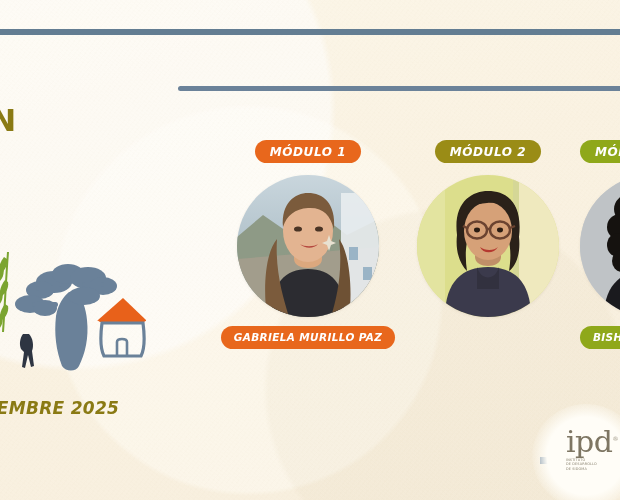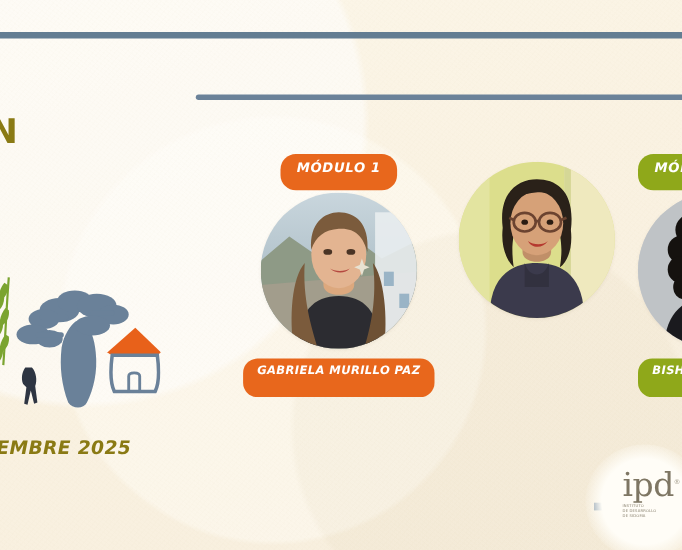--- a/index.html
+++ b/index.html
@@ -58,41 +58,41 @@
   
   .modules{position:absolute;left:0;top:0;width:620px;height:500px;}
   .module{position:absolute;top:140px;width:176px;}
 
   .badge{
     display:inline-block;
     color:#FFFFFF;
     font-family:"DejaVu Sans", sans-serif;
     font-weight:bold;font-style:italic;font-size:12px;
     letter-spacing:.6px;
-    padding:5px 15px 14px;
+    padding:5px 15px 4px;
     border-radius:14px;
     white-space:nowrap;
   }
   .badge-wrap{text-align:center;height:28px;}
 
   .photo{
     width:142px;height:142px;border-radius:50%;
     margin:7px auto 0;overflow:hidden;position:relative;
     box-shadow:0 1px 3px rgba(120,100,70,.10);
   }
   .photo .ph{position:absolute;inset:0;}
 
   .name-wrap{text-align:center;margin-top:9px;}
   .name{
     display:inline-block;
     color:#FFFFFF;
     font-family:"DejaVu Sans", sans-serif;
     font-weight:bold;font-style:italic;font-size:10.5px;
     letter-spacing:.35px;
-    padding:5px 13px 18px;
+    padding:5px 13px 6px;
     border-radius:13px;white-space:nowrap;
   }
 
   
   .logo{position:absolute;left:566px;top:424px;width:54px;height:62px;text-align:left;}
   .logo .halo{position:absolute;left:-34px;top:-20px;width:108px;height:104px;border-radius:50%;
      background:radial-gradient(circle,#FFFDF7 0 52%,rgba(255,253,247,0) 74%);}
   .logo .mark{position:relative;color:#7E7663;font-family:"DejaVu Serif", serif;font-size:30px;line-height:30px;letter-spacing:-.5px;}
   .logo .tm{font-size:6px;vertical-align:super;color:#9A9380;}
   .logo .sub{position:relative;margin-top:1px;color:#8A8371;font-family:"DejaVu Sans", sans-serif;font-size:3.4px;line-height:4.4px;letter-spacing:.15px;}
@@ -186,20 +186,23 @@
           <path d="M63 69 C 68 74, 77 74, 81 69 C 77 72, 67 72, 63 69 Z" fill="#B5483F"></path>
           <path d="M92 60 l 2 6 l 5 2 l -5 2 l -2 6 l -2 -6 l -5 -2 l 5 -2 Z" fill="#E8E2D2"></path>
         </svg>
       </div>
       <div class="name-wrap">
         <span class="name" style="background:#E8671C">GABRIELA MURILLO PAZ</span>
       </div>
     </div>
 
     <div class="module" style="left:400px">
+      <div class="badge-wrap">
+        <span class="badge" style="background:#9A8C16">MÓDULO 2</span>
+      </div>
       <div class="photo">
         <svg class="ph" viewBox="0 0 142 142" preserveAspectRatio="xMidYMid slice">
           <rect width="142" height="142" fill="#DCDE8C"></rect>
           <rect x="0" y="0" width="28" height="142" fill="#E3E4A0"></rect>
           <rect x="96" y="0" width="46" height="142" fill="#EFE9BE"></rect>
           <rect x="96" y="0" width="6" height="142" fill="#CBCE85" opacity=".7"></rect>
           <path d="M28 142 C 28 106, 46 92, 71 92 C 96 92, 114 106, 114 142 Z" fill="#3B3A4C"></path>
           <path d="M60 92 C 64 106, 78 106, 82 92 L 82 114 L 60 114 Z" fill="#32313F"></path>
           <path d="M40 60 C 36 28, 54 16, 71 16 C 90 16, 106 28, 102 62 C 104 80, 98 92, 92 96 C 96 72, 92 48, 71 46 C 52 44, 46 70, 50 96 C 44 90, 38 78, 40 60 Z" fill="#2A2119"></path>
           <path d="M58 82 C 58 94, 84 94, 84 82 L 84 70 L 58 70 Z" fill="#C08F68"></path>

